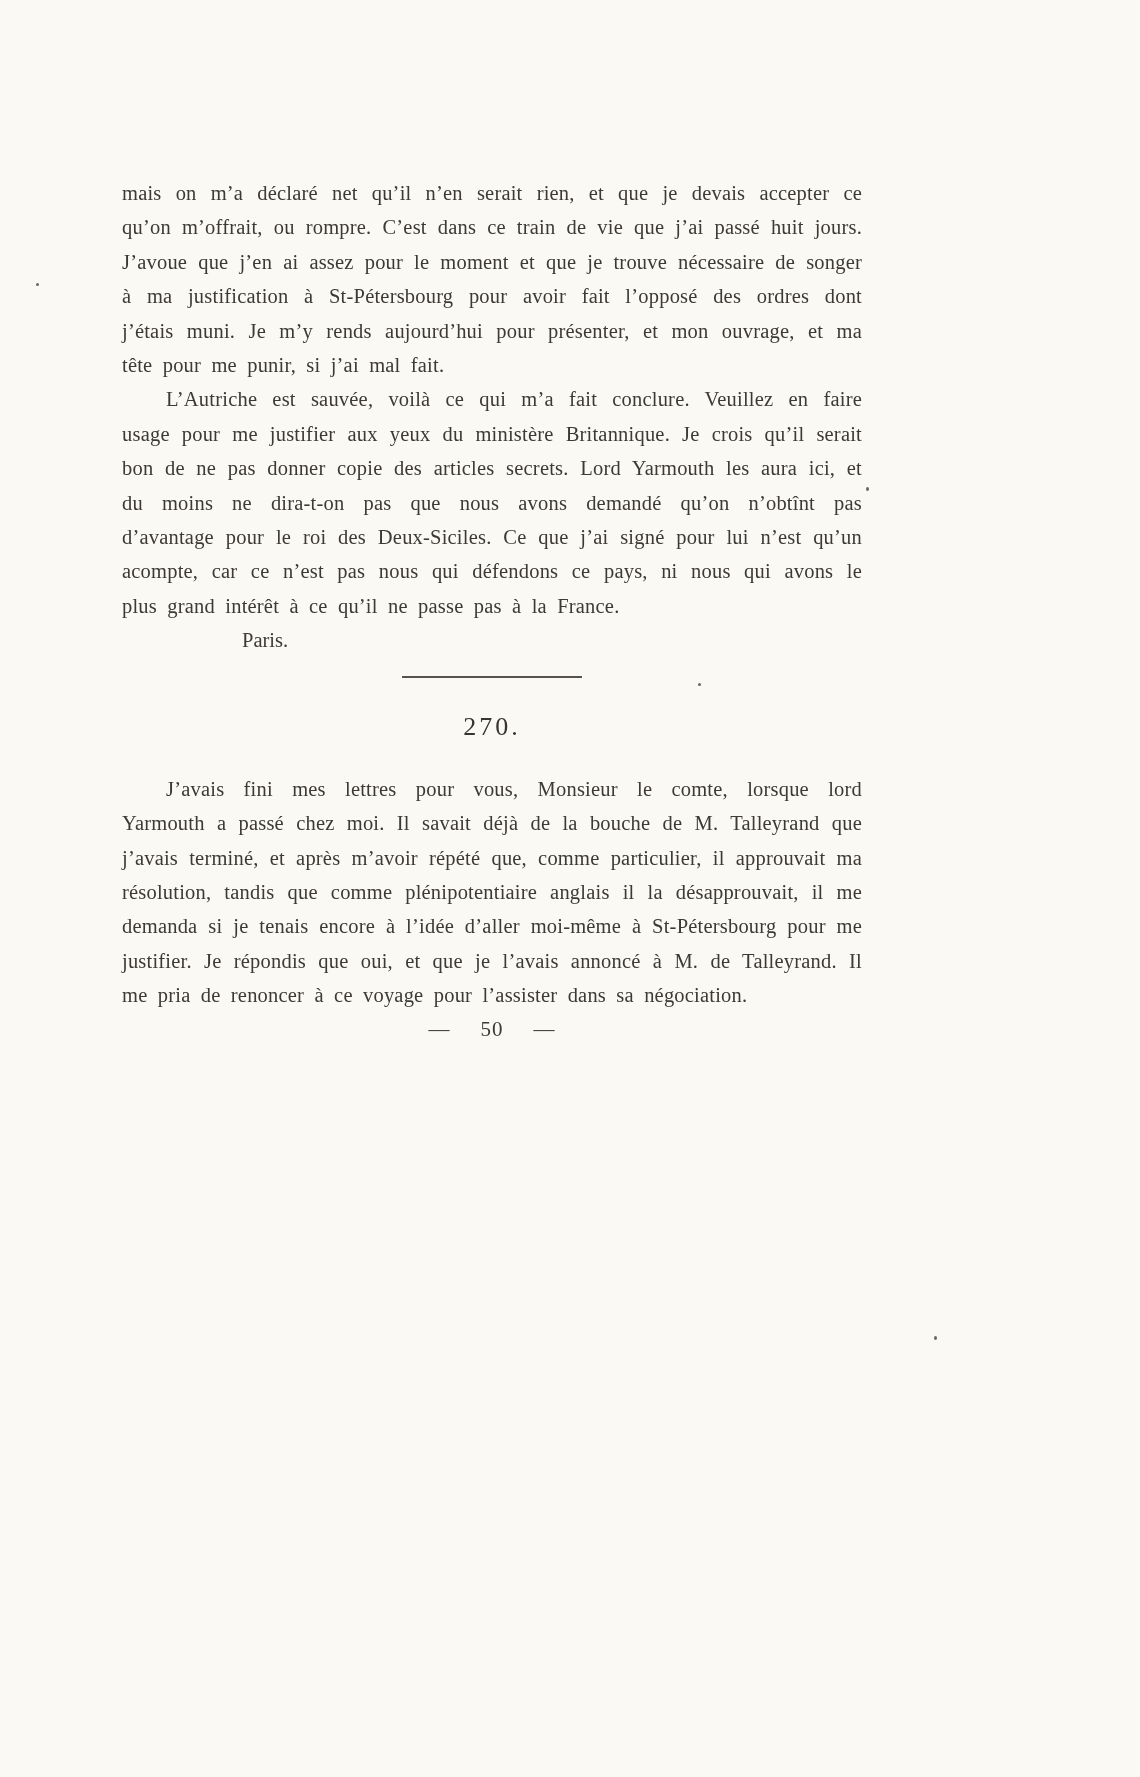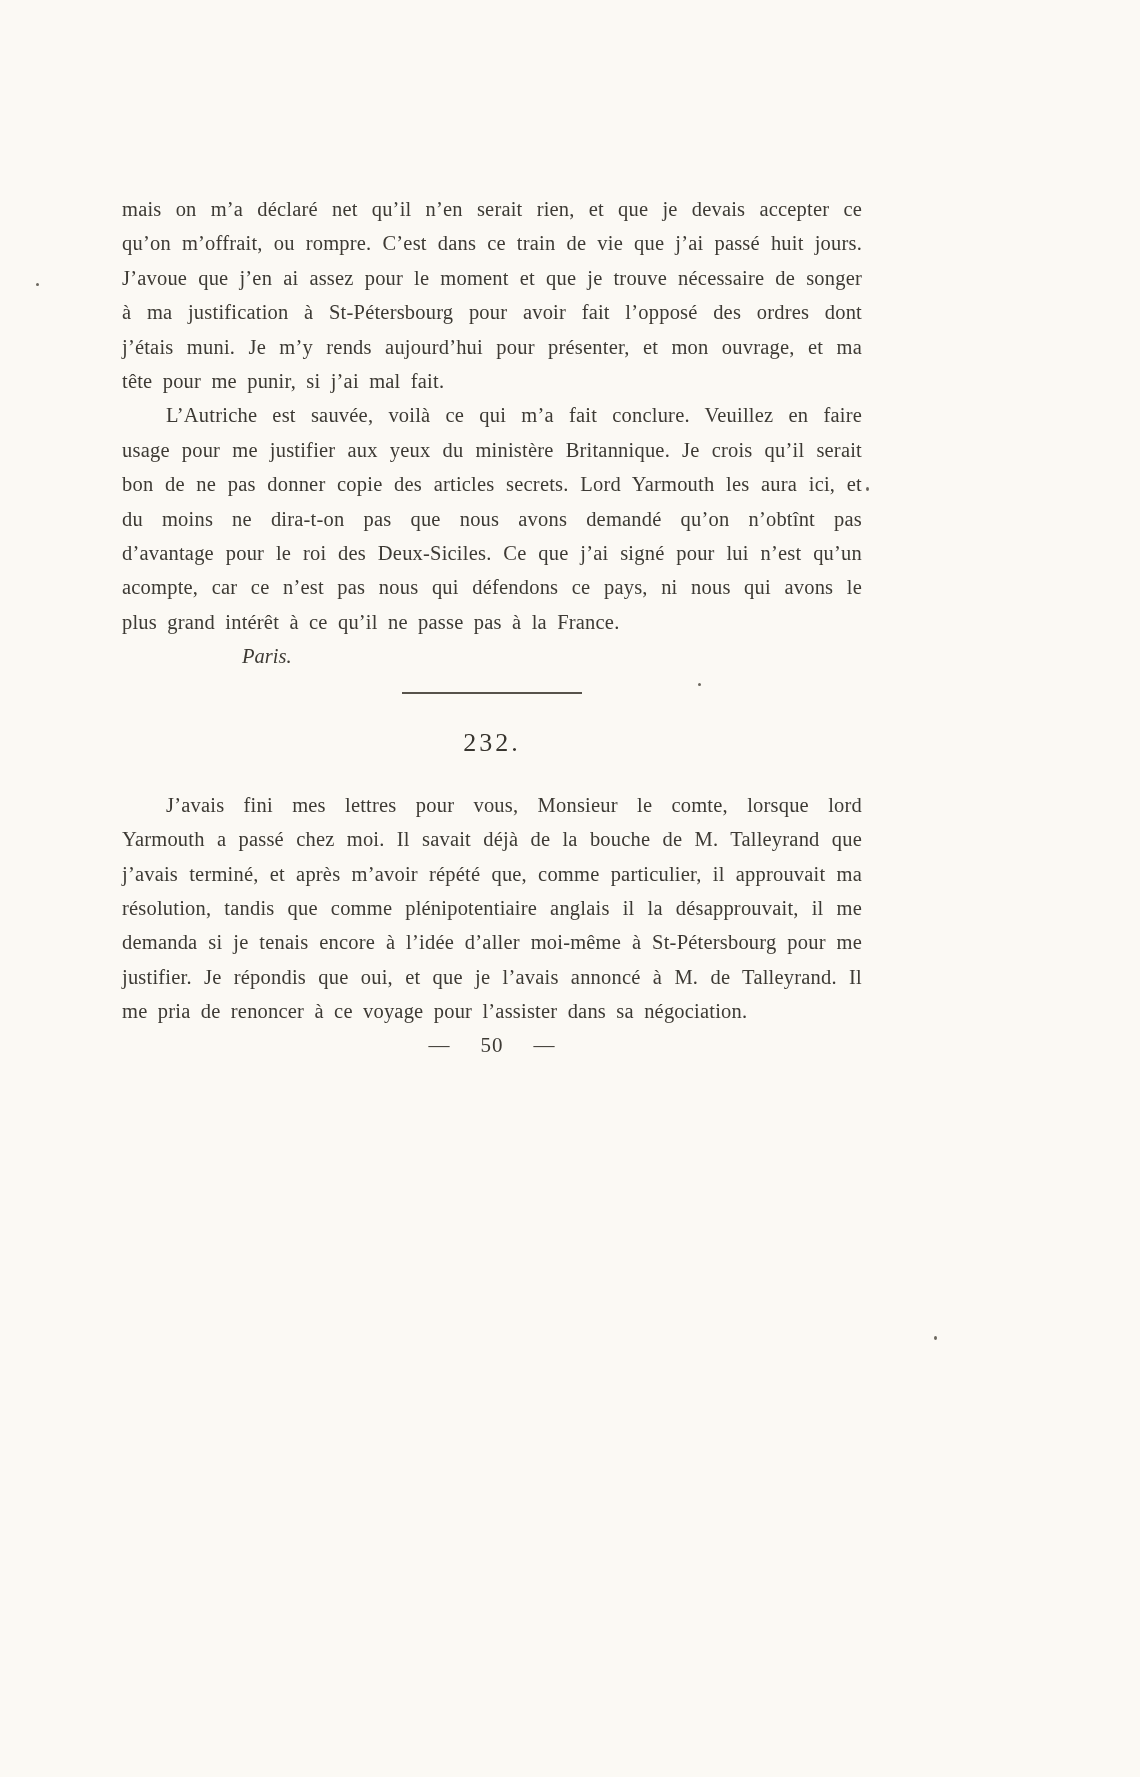--- a/index.html
+++ b/index.html
@@ -14,42 +14,42 @@
     margin: 0 auto;
     background: #fbf9f4;
     font-family: "Liberation Serif", "DejaVu Serif", serif;
     color: #3d3a34;
     overflow: hidden;
     box-shadow: 0 0 6px rgba(0,0,0,0.25);
   }
   .content {
     position: absolute;
     left: 122px;
-    top: 192px;
+    top: 176px;
     width: 740px;
   }
   .para {
     margin: 0;
     font-size: 20.5px;
     line-height: 34.4px;
     text-align: justify;
     word-spacing: 5px;
     letter-spacing: 0.2px;
   }
   .para.indent {
     text-indent: 44px;
   }
   .dateline {
     font-size: 20.5px;
     line-height: 34.4px;
     word-spacing: 4px;
   }
   .date-line1 { padding-left: 66px; }
   .date-line2 { padding-left: 118px; }
-  .date-line3 { padding-left: 120px; font-style: italic; }
+  .date-line3 { padding-left: 120px; }
   .divider {
     width: 180px;
     height: 2px;
     background: #57534b;
     margin: 18px auto 0 auto;
   }
   .heading {
     font-size: 26px;
     font-weight: 400;
     letter-spacing: 3px;
@@ -85,21 +85,21 @@
 
     <p class="para">mais on m’a déclaré net qu’il n’en serait rien, et que je devais accepter ce qu’on m’offrait, ou rompre. C’est dans ce train de vie que j’ai passé huit jours. J’avoue que j’en ai assez pour le moment et que je trouve nécessaire de songer à ma justification à St-Pétersbourg pour avoir fait l’opposé des ordres dont j’étais muni. Je m’y rends aujourd’hui pour présenter, et mon ouvrage, et ma tête pour me punir, si j’ai mal fait.</p>
     <p class="para indent">L’Autriche est sauvée, voilà ce qui m’a fait conclure. Veuillez en faire usage pour me justifier aux yeux du ministère Britannique. Je crois qu’il serait bon de ne pas donner copie des articles secrets. Lord Yarmouth les aura ici, et du moins ne dira-t-on pas que nous avons demandé qu’on n’obtînt pas d’avantage pour le roi des Deux-Siciles. Ce que j’ai signé pour lui n’est qu’un acompte, car ce n’est pas nous qui défendons ce pays, ni nous qui avons le plus grand intérêt à ce qu’il ne passe pas à la France.</p>
 
     <div class="dateline">
       <div class="date-line3">Paris.</div>
     </div>
 
     <div class="divider"></div>
 
-    <h2 class="heading">232.</h2>
+    <h2 class="heading">270.</h2>
 
     <p class="para indent">J’avais fini mes lettres pour vous, Monsieur le comte, lorsque lord Yarmouth a passé chez moi. Il savait déjà de la bouche de M. Talleyrand que j’avais terminé, et après m’avoir répété que, comme particulier, il approuvait ma résolution, tandis que comme plénipotentiaire anglais il la désapprouvait, il me demanda si je tenais encore à l’idée d’aller moi-même à St-Pétersbourg pour me justifier. Je répondis que oui, et que je l’avais annoncé à M. de Talleyrand. Il me pria de renoncer à ce voyage pour l’assister dans sa négociation.</p>
 
     <div class="footer">
       <span>—</span>
       <span>50</span>
       <span>—</span>
     </div>
 
   </div>

